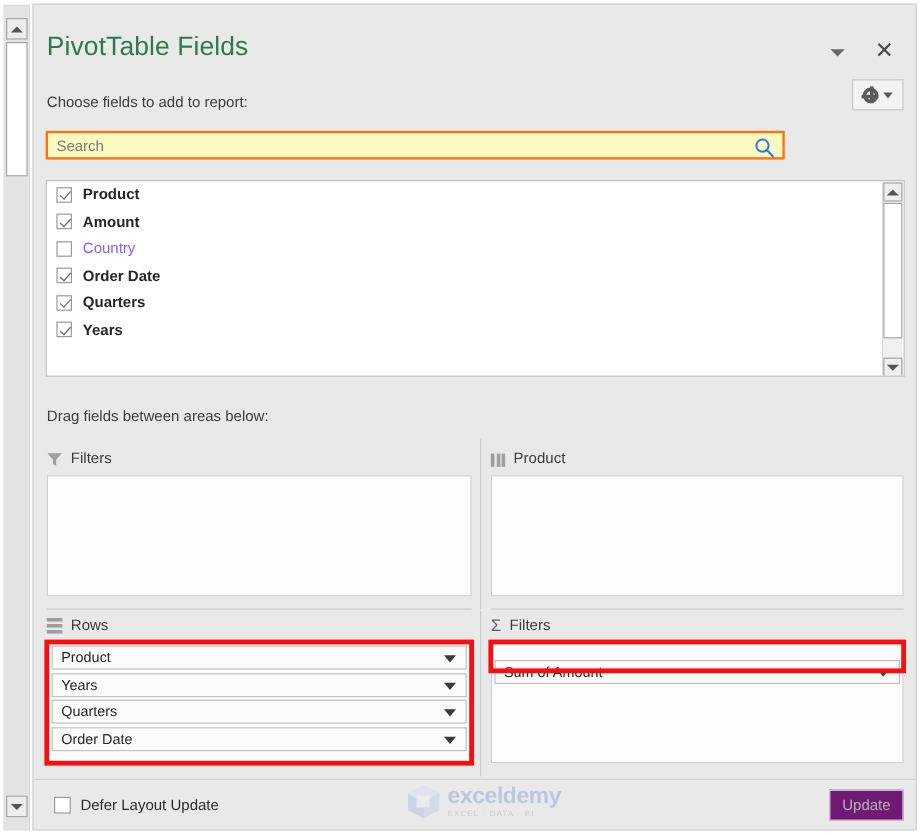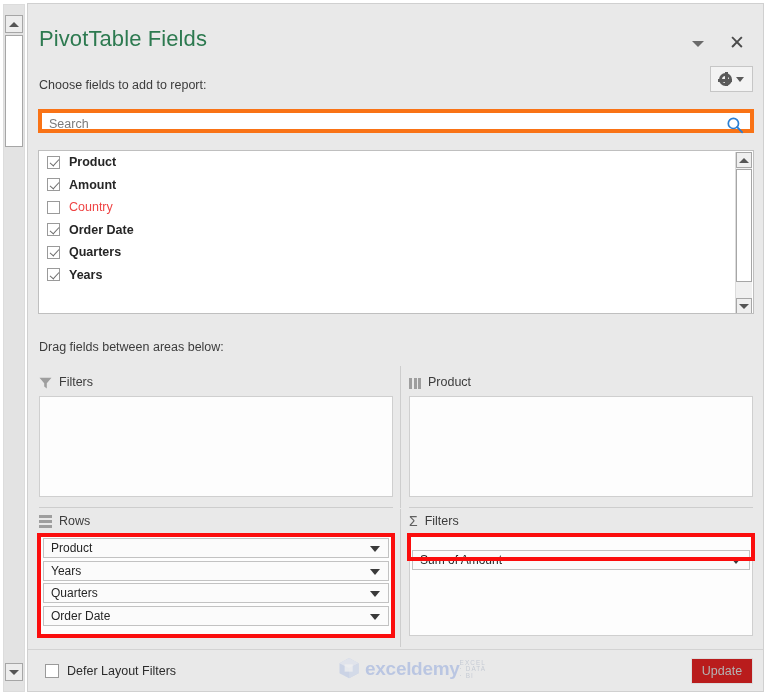--- a/index.html
+++ b/index.html
@@ -120,23 +120,23 @@
   .tools-caret {
     width: 0; height: 0;
     border-left: 4.5px solid transparent;
     border-right: 4.5px solid transparent;
     border-top: 5px solid #5a5a5a;
   }
 
   
   .search-box {
     position: absolute; left: 10px; top: 105px;
-    width: 716px; height: 24px;
-    background: #ffffff;
-    border: 4px solid #f97316;
+    width: 616px; height: 24px;
+    background: #fef9c3;
+    border: 2px solid #f97316;
   }
   .search-text {
     position: absolute; left: 7px; top: 4px;
     font-size: 12.5px; color: #7b7b7b;
   }
   .search-icon {
     position: absolute; right: 6px; top: 3px;
     width: 18px; height: 18px;
   }
 
@@ -167,21 +167,21 @@
     content: "";
     position: absolute;
     left: 3.5px; top: 0.5px;
     width: 4px; height: 8px;
     border: solid #6d6d6d;
     border-width: 0 1.6px 1.6px 0;
     transform: rotate(42deg);
   }
   .field-label { font-size: 12.5px; }
   .field-label.checked { color: #262626; font-weight: bold; }
-  .field-label.unchecked { color: #ef4444; }
+  .field-label.unchecked { color: #8b5cf6; }
 
   .list-scroll {
     position: absolute; right: 1px; top: 1px;
     width: 17px; height: 162px;
     background: #f0f0f0;
     border-left: 1px solid #dcdcdc;
   }
   .ls-btn {
     position: absolute; left: 0;
     width: 16px; height: 16px;
@@ -267,36 +267,36 @@
   .defer {
     position: absolute; left: 17px; top: 660px;
     display: flex; align-items: center; cursor: pointer;
   }
   .defer .chk { margin-right: 8px; width: 14px; height: 14px; }
   .defer-label { font-size: 12.5px; color: #2b2b2b; }
 
   .update-btn {
     position: absolute; right: 10px; top: 654px;
     width: 62px; height: 26px;
-    background: #b91c1c;
+    background: #701a75;
     border: 1px solid #dcdcdc;
     color: #b4b4b4;
     font-size: 12.5px;
     display: flex; align-items: center; justify-content: center;
     cursor: default;
   }
 
   
   .watermark {
     position: absolute; left: 310px; top: 646px;
     width: 150px; height: 36px;
     opacity: .32;
     display: flex; align-items: center; gap: 5px;
   }
-  .wm-text { display: flex; flex-direction: row; line-height: 1; align-items: center; }
+  .wm-text { display: flex; flex-direction: column; line-height: 1; }
   .wm-name {
     font-size: 19px; color: #5b7fd4; font-weight: bold;
     letter-spacing: -.3px;
   }
   .wm-sub {
     font-size: 6.4px; color: #7a8aa8;
     letter-spacing: 1.1px; margin-top: 3px;
   }
 </style>
 </head>
@@ -444,21 +444,21 @@
         </div>
       </div>
     <div class="annot" style="left:379px; top:529px; width:348px; height:28px;"></div>
 
     <div class="divider-v" style="left:372px; top:505px; height:138px;"></div>
 
     <div class="footer-div"></div>
 
     <div class="defer">
       <span class="chk" id="defer-chk"></span>
-      <span class="defer-label">Defer Layout Filters</span>
+      <span class="defer-label">Defer Layout Update</span>
     </div>
 
     <div class="update-btn">
       <span>Update</span>
     </div>
 
     <div class="watermark">
       <svg width="30" height="30" viewBox="0 0 30 30">
         <polygon points="15,1.5 28,8.5 28,22 15,29 2,22 2,8.5" fill="#8ea7dd"></polygon>
         <polygon points="15,1.5 28,8.5 15,15.5 2,8.5" fill="#cfd9f1"></polygon>

